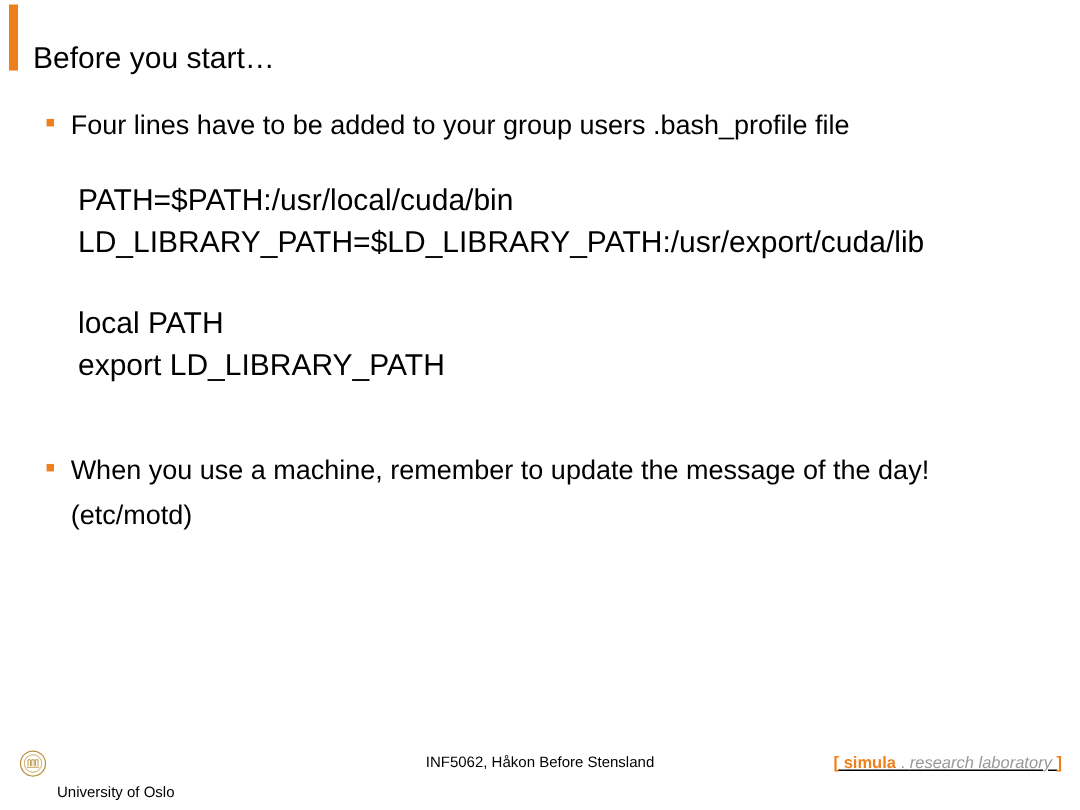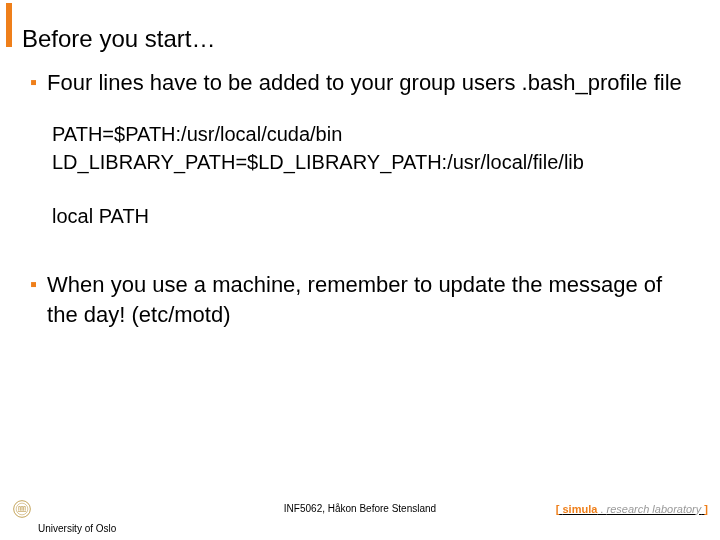--- a/index.html
+++ b/index.html
@@ -1,24 +1,24 @@
 <!DOCTYPE html>
 <html><head>
 <meta charset="utf-8">
 <style>
   * { margin: 0; padding: 0; box-sizing: border-box; }
   html, body { width: 720px; height: 540px; font-family: Verdana, Geneva, sans-serif; background: #fff; color: #000; }
   .slide { width: 720px; height: 540px; position: relative; }
   .title-wrap { display: flex; align-items: center; height: 50px; padding-left: 6px; }
   .title-bar { width: 6px; height: 44px; background: #ef7f1a; margin-right: 10px; }
-  .slide-title { font-size: 24px; font-weight: 400; margin-top: 28px; }
+  .slide-title { font-size: 20px; font-weight: 400; margin-top: 28px; }
   .content { padding: 18px 30px 0 30px; }
   .bullet-row { display: flex; align-items: flex-start; margin-bottom: 6px; }
   .bullet { color: #ef7f1a; font-size: 20px; line-height: 28px; margin-right: 10px; font-weight: bold; }
-  .bullet-text { font-size: 22px; line-height: 30px; }
+  .bullet-text { font-size: 18px; line-height: 30px; }
   .code-block { font-size: 20px; line-height: 28px; margin: 22px 0 0 22px; }
   .code-line { white-space: nowrap; }
   .spacer { height: 26px; }
   .second-bullet-wrap { margin-top: 40px; }
   .footer { position: absolute; bottom: 6px; left: 0; right: 0; padding: 0 12px; display: flex; align-items: center; justify-content: space-between; font-size: 10px; }
   .footer-left { display: flex; align-items: center; gap: 6px; }
   .seal { width: 20px; height: 20px; }
   .uio { color: #000; margin-top: 40px; }
   .course { color: #000; position: absolute; left: 50%; transform: translateX(-50%); }
   .simula { font-size: 11px; text-decoration: underline; }
@@ -40,23 +40,24 @@
 
   <div class="content">
 
     <div class="bullet-row">
       <div class="bullet">▪</div>
       <div class="bullet-text">Four lines have to be added to your group users .bash_profile file</div>
     </div>
 
     <div class="code-block">
       <div class="code-line">PATH=$PATH:/usr/local/cuda/bin</div>
-      <div class="code-line">LD_LIBRARY_PATH=$LD_LIBRARY_PATH:/usr/local/file/lib</div>
+      <div class="code-line">LD_LIBRARY_PATH=$LD_LIBRARY_PATH:/usr/export/cuda/lib</div>
       <div class="spacer"></div>
       <div class="code-line">local PATH</div>
+      <div class="code-line">export LD_LIBRARY_PATH</div>
     </div>
 
     <div class="bullet-row second-bullet-wrap">
       <div class="bullet">▪</div>
       <div class="bullet-text">When you use a machine, remember to update the message of the day! (etc/motd)</div>
     </div>
 
   </div>
 
   <div class="footer">

